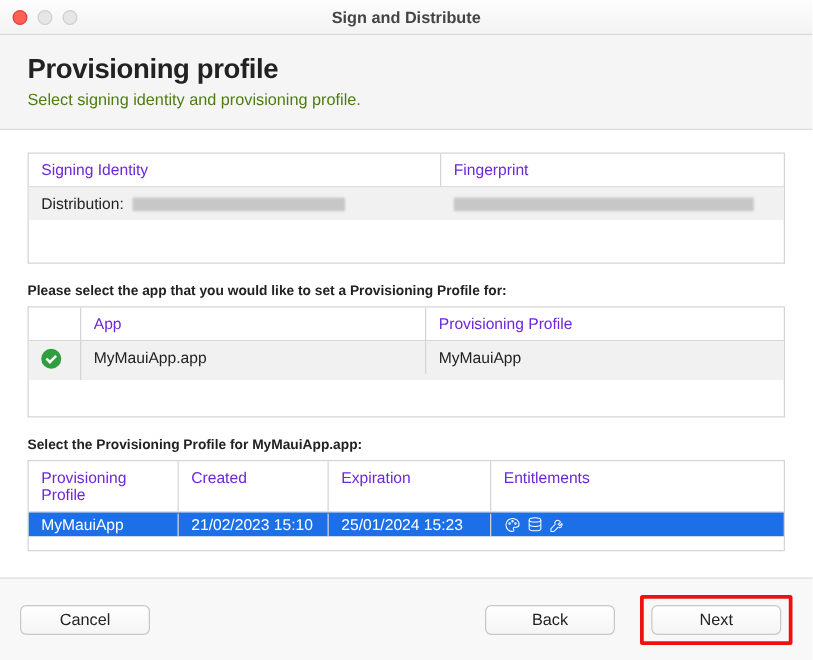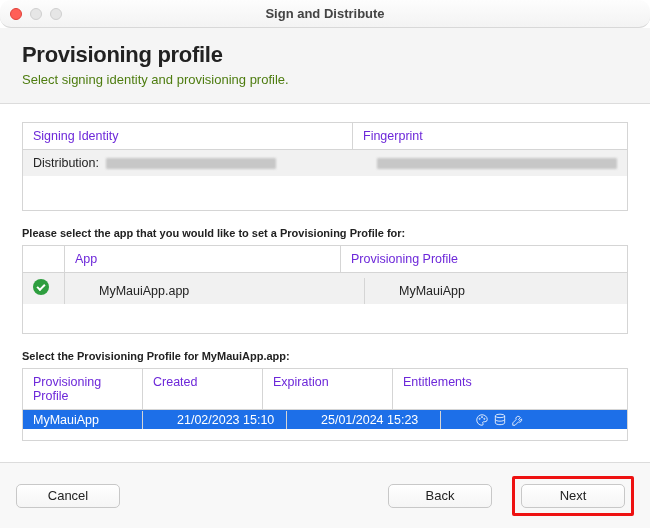--- a/index.html
+++ b/index.html
@@ -13,21 +13,20 @@
     height: 528px;
     overflow: hidden;
   }
   .titlebar {
     height: 28px;
     background: linear-gradient(#fdfdfd,#f3f3f3);
     border-bottom: 1px solid #d8d8d8;
     display: flex;
     align-items: center;
     position: relative;
-    border-radius: 11px;
   }
   .traffic { display: flex; gap: 8px; padding-left: 10px; }
   .dot { width: 12px; height: 12px; border-radius: 50%; }
   .dot-red { background: #ff5f57; border:1px solid #e14038; }
   .dot-gray { background: #e6e6e6; border:1px solid #cfcfcf; }
   .win-title {
     position: absolute; left:0; right:0; text-align:center;
     font-weight: 600; font-size: 13px; color:#444;
   }
   .header {
@@ -48,41 +47,41 @@
     background: #fff;
   }
   .thead { display:flex; border-bottom:1px solid #d5d5d5; }
   .th {
     padding: 6px 10px;
     font-size: 12.5px;
     color:#6d28d9;
     border-right:1px solid #d5d5d5;
   }
   .th:last-child { border-right:none; }
-  .trow { display:flex;gap:24px; }
+  .trow { display:flex; }
   .td { padding: 6px 10px; font-size: 12.5px; }
   
   .t1 .th:nth-child(1), .t1 .td:nth-child(1) { width: 330px; }
   .t1 .th:nth-child(2), .t1 .td:nth-child(2) { flex:1; }
   .t1-body { height: 60px; }
   .t1-row { background:#f1f1f1; align-items:center; }
   .blur-bar {
     display:inline-block; height:11px; background:#c7c7c7;
     border-radius:1px; filter: blur(1px);
     vertical-align:middle;
   }
   
   .prompt { font-weight:600; margin: 16px 0 6px 0; font-size:11px; }
   
   .t2 .th.icon-col, .t2 .td.icon-col { width: 42px; border-right:1px solid #d5d5d5; }
   .t2 .th.app-col, .t2 .td.app-col { width: 276px; border-right:1px solid #d5d5d5; }
   .t2 .th.pp-col, .t2 .td.pp-col { flex:1; }
   .t2 .thead .th { border-bottom:none; }
   .t2-body { height: 60px; }
-  .t2-row { background:#f1f1f1; align-items:flex-end; }
+  .t2-row { background:#f1f1f1; align-items:flex-start; }
   .check-icon {
     width:16px; height:16px; border-radius:50%;
     background:#2e9e3f; position:relative; display:inline-block;
   }
   .check-icon::after {
     content:""; position:absolute; left:4px; top:4.5px;
     width:6px; height:3px; border-left:2px solid #fff; border-bottom:2px solid #fff;
     transform: rotate(-45deg);
   }
   

